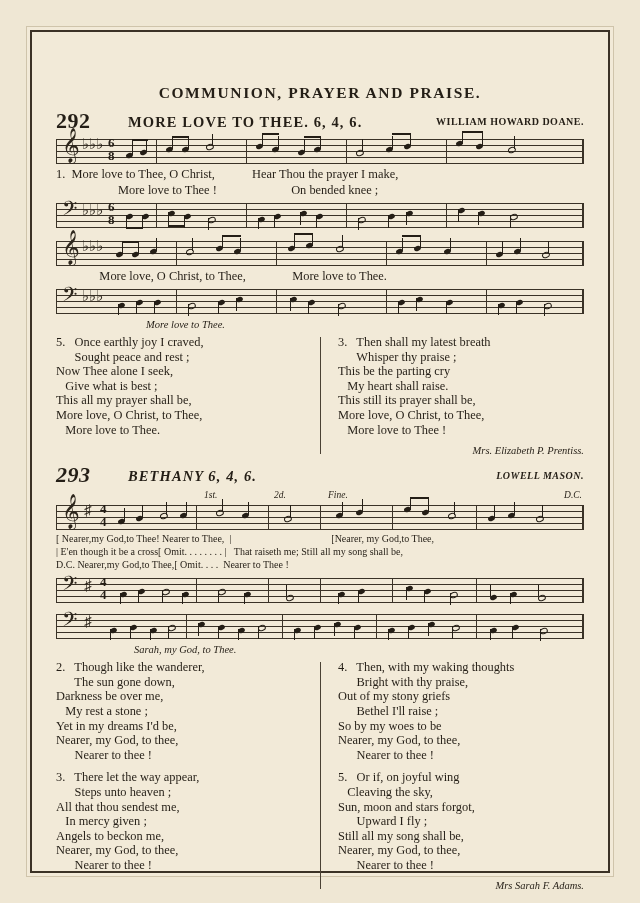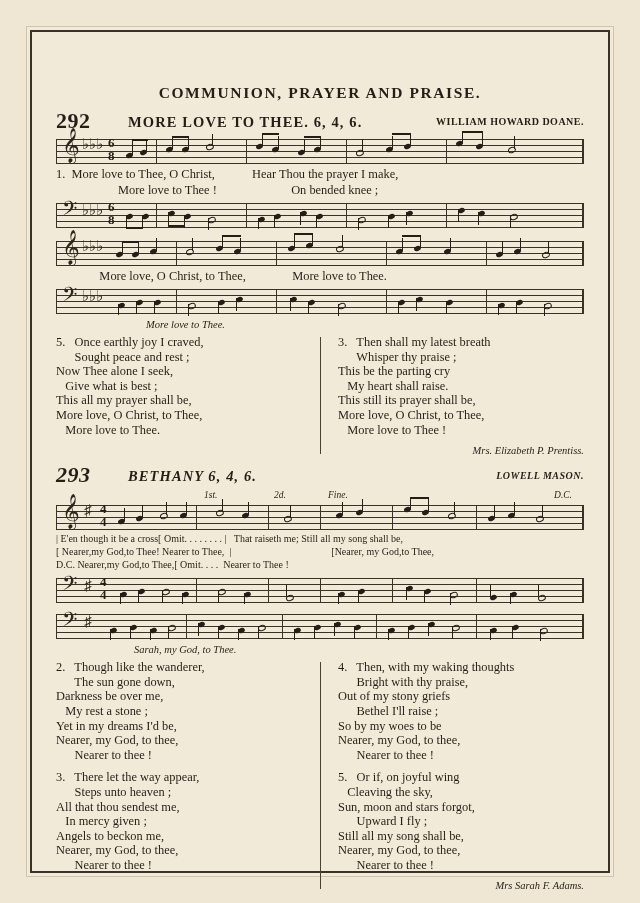--- a/index.html
+++ b/index.html
@@ -475,21 +475,21 @@
       <div class="hymn-title">BETHANY  6, 4, 6.</div>
       <div class="hymn-composer">LOWELL MASON.</div>
     </div>
 
     <div class="music-block">
 
       <div class="marks">
         <span style="left:148px;">1st.</span>
         <span style="left:218px;">2d.</span>
         <span style="left:272px;">Fine.</span>
-        <span style="right:12px;">D.C.</span>
+        <span style="right:2px;">D.C.</span>
       </div>
 
       <div class="staff-row">
         <div class="staff">
           <div class="ln"></div>
             <div class="ln"></div>
             <div class="ln"></div>
             <div class="ln"></div>
             <div class="ln"></div>
           <div class="clef">𝄞</div>
@@ -527,22 +527,22 @@
           <div class="beam" style="left:354px; top:-5px; width:19px;"></div>
           <div class="note hollow" style="left:392px; top:11px;"></div>
             <div class="stem" style="left:398px; top:0px; height:13px;"></div>
           <div class="note" style="left:432px; top:14px;"></div>
             <div class="stem" style="left:438px; top:3px; height:13px;"></div>
           <div class="note" style="left:452px; top:11px;"></div>
             <div class="stem" style="left:458px; top:0px; height:13px;"></div>
           <div class="note hollow" style="left:480px; top:14px;"></div>
             <div class="stem" style="left:486px; top:3px; height:13px;"></div>
         </div>
+        <div class="lyric small">[ Nearer,my God,to Thee! Nearer to Thee,  |                                        [Nearer, my God,to Thee,</div>
         <div class="lyric small">| E'en though it be a cross[ Omit. . . . . . . . |   That raiseth me; Still all my song shall be,</div>
-        <div class="lyric small">[ Nearer,my God,to Thee! Nearer to Thee,  |                                        [Nearer, my God,to Thee,</div>
         <div class="lyric small">D.C. Nearer,my God,to Thee,[ Omit. . . .  Nearer to Thee !</div>
       </div>
 
       <div class="staff-row" style="margin-top:4px;">
         <div class="staff">
           <div class="ln"></div>
             <div class="ln"></div>
             <div class="ln"></div>
             <div class="ln"></div>
             <div class="ln"></div>

